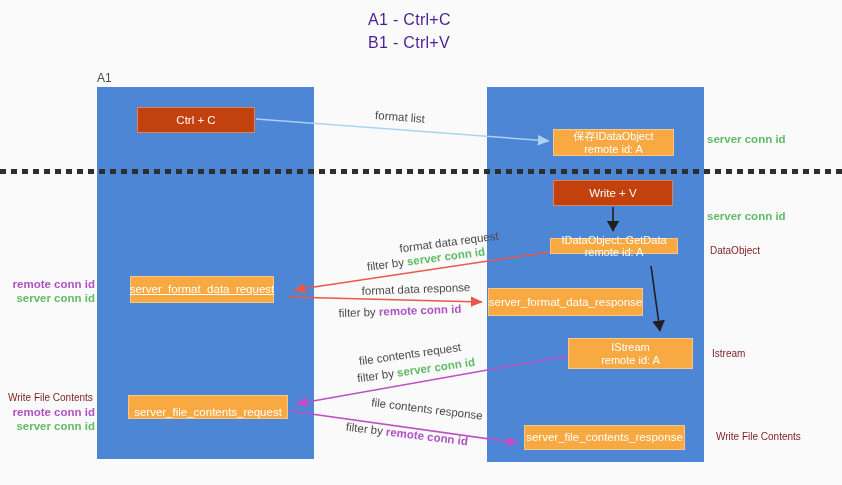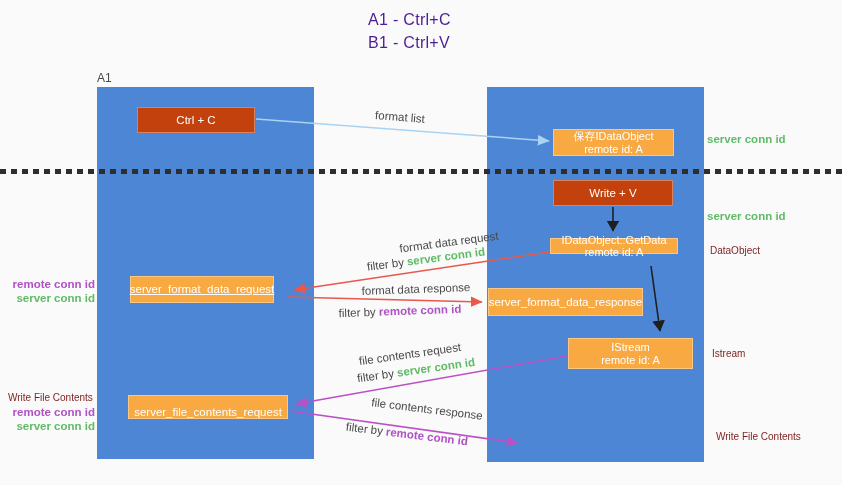--- a/index.html
+++ b/index.html
@@ -117,20 +117,23 @@
 
   <div class="box orange b-istream">
     <span>IStream</span>
     <span>remote id: A</span>
   </div>
 
   <div class="box orange b-creq">
     <span>server_file_contents_request</span>
   </div>
 
+  <div class="box orange b-cresp">
+    <span>server_file_contents_response</span>
+  </div>
 
   <div class="alabel" style="left:400px; top:117px; transform:translate(-50%,-50%) rotate(4.5deg);">format list</div>
 
   <div class="alabel" style="left:449px; top:242px; transform:translate(-50%,-50%) rotate(-7.5deg);">format data request</div>
   <div class="alabel" style="left:426px; top:259px; transform:translate(-50%,-50%) rotate(-7.5deg);"><span>filter by </span><span class="g">server conn id</span></div>
 
   <div class="alabel" style="left:416px; top:289px; transform:translate(-50%,-50%) rotate(-2deg);">format data response</div>
   <div class="alabel" style="left:400px; top:311px; transform:translate(-50%,-50%) rotate(-2deg);"><span>filter by </span><span class="p">remote conn id</span></div>
 
   <div class="alabel" style="left:410px; top:354px; transform:translate(-50%,-50%) rotate(-8deg);">file contents request</div>

